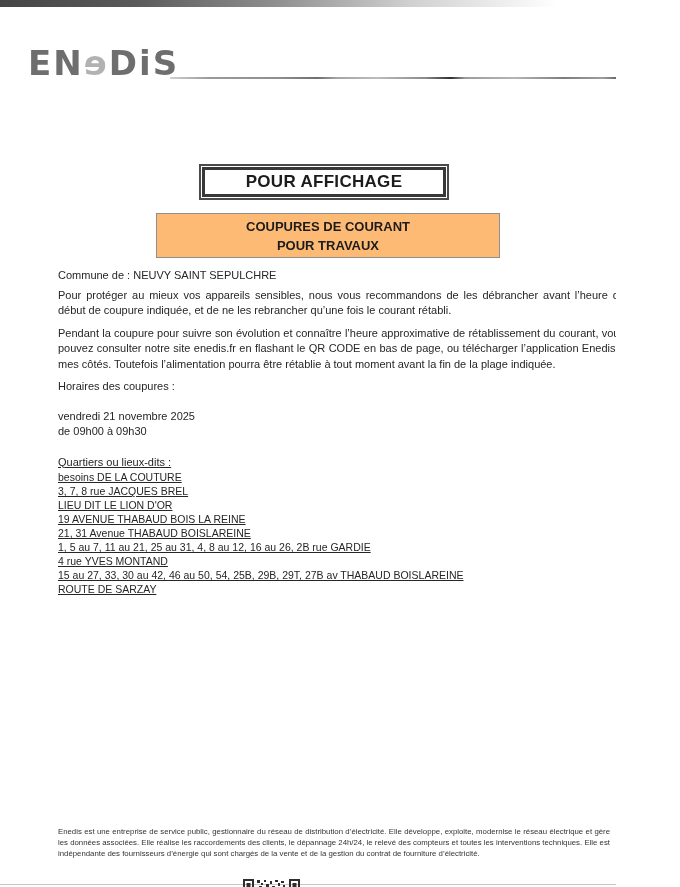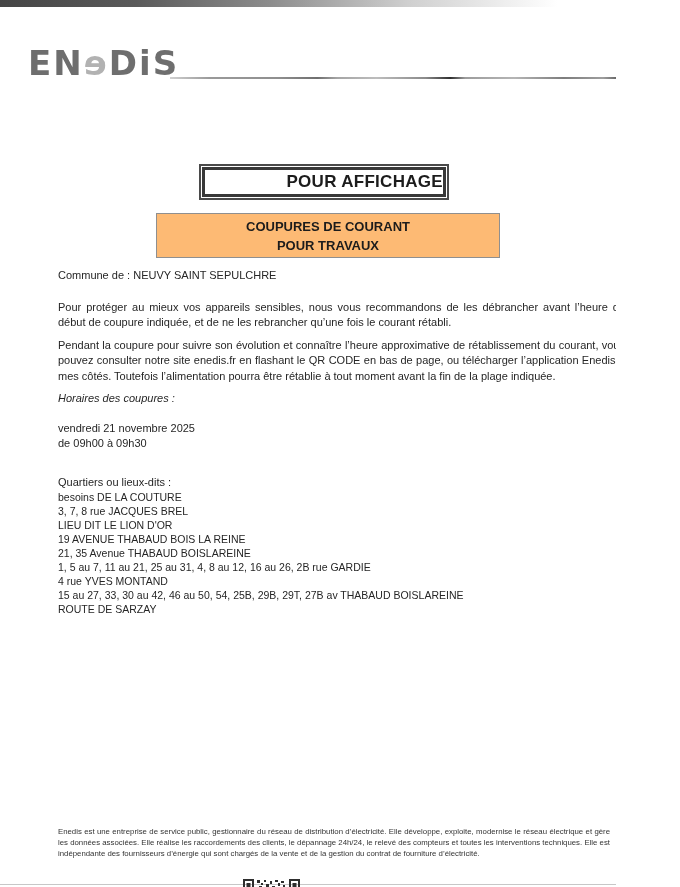--- a/index.html
+++ b/index.html
@@ -46,21 +46,21 @@
   }
 
   
   .affichage-box {
     position: absolute; left: 199px; top: 164px; width: 250px; height: 36px;
     border: 2px solid #4a4a4a; padding: 1px; background: #ffffff;
   }
   .affichage-inner {
     width: 100%; height: 100%;
     border: 3px solid #383838;
-    display: flex; align-items: center; justify-content: flex-end;
+    display: flex; align-items: center; justify-content: center;
   }
   .affichage-title {
     font-size: 17px; font-weight: bold; color: #1c1c1c; letter-spacing: 0.3px;
   }
 
   
   .coupures-box {
     position: absolute; left: 156px; top: 213px; width: 344px; height: 45px;
     border: 1px solid #8f8f8f; background: #fdba74;
     display: flex; flex-direction: column; align-items: center; justify-content: center;
@@ -69,24 +69,24 @@
   .coupures-line {
     font-size: 13px; font-weight: bold; color: #1c1c1c; line-height: 17px;
   }
 
   
   .content {
     position: absolute; left: 58px; top: 268px; width: 567px;
     font-size: 11px; color: #262626; line-height: 15.5px;
   }
   .content p { margin: 0 0 7px 0; text-align: justify; }
-  .commune-line { margin-bottom: 16px; }
-  .horaires-label { margin-bottom: 0; font-style: italic; }
+  .commune-line { margin-bottom: 4px; }
+  .horaires-label { margin-bottom: 0; }
   .schedule-block { margin-top: 14px; }
-  .quartiers-block { margin-top: 23px; }
+  .quartiers-block { margin-top: 15px; text-decoration: underline; }
   .location-line { font-size: 10.5px; line-height: 14px; white-space: nowrap; }
 
   
   .footer-text {
     position: absolute; left: 58px; top: 826px; width: 552px;
     font-size: 7.8px; color: #333333;
     line-height: 11px; text-align: justify;
   }
 
   
@@ -129,21 +129,21 @@
       <div>vendredi 21 novembre 2025</div>
       <div>de 09h00 à 09h30</div>
     </div>
 
     <div class="quartiers-block">
       <div>Quartiers ou lieux-dits :</div>
       <div class="location-line">besoins DE LA COUTURE</div>
       <div class="location-line">3, 7, 8 rue JACQUES BREL</div>
       <div class="location-line">LIEU DIT LE LION D'OR</div>
       <div class="location-line">19 AVENUE THABAUD BOIS LA REINE</div>
-      <div class="location-line">21, 35 Avenue THABAUD BOISLAREINE</div>
+      <div class="location-line">21, 31 Avenue THABAUD BOISLAREINE</div>
       <div class="location-line">1, 5 au 7, 11 au 21, 25 au 31, 4, 8 au 12, 16 au 26, 2B rue GARDIE</div>
       <div class="location-line">4 rue YVES MONTAND</div>
       <div class="location-line">15 au 27, 33, 30 au 42, 46 au 50, 54, 25B, 29B, 29T, 27B av THABAUD BOISLAREINE</div>
       <div class="location-line">ROUTE DE SARZAY</div>
     </div>
   </div>
 
   <div class="footer-text">Enedis est une entreprise de service public, gestionnaire du réseau de distribution d’électricité. Elle développe, exploite, modernise le réseau électrique et gère les données associées. Elle réalise les raccordements des clients, le dépannage 24h/24, le relevé des compteurs et toutes les interventions techniques. Elle est indépendante des fournisseurs d’énergie qui sont chargés de la vente et de la gestion du contrat de fourniture d’électricité.</div>
 
   <div class="qr-partial">

